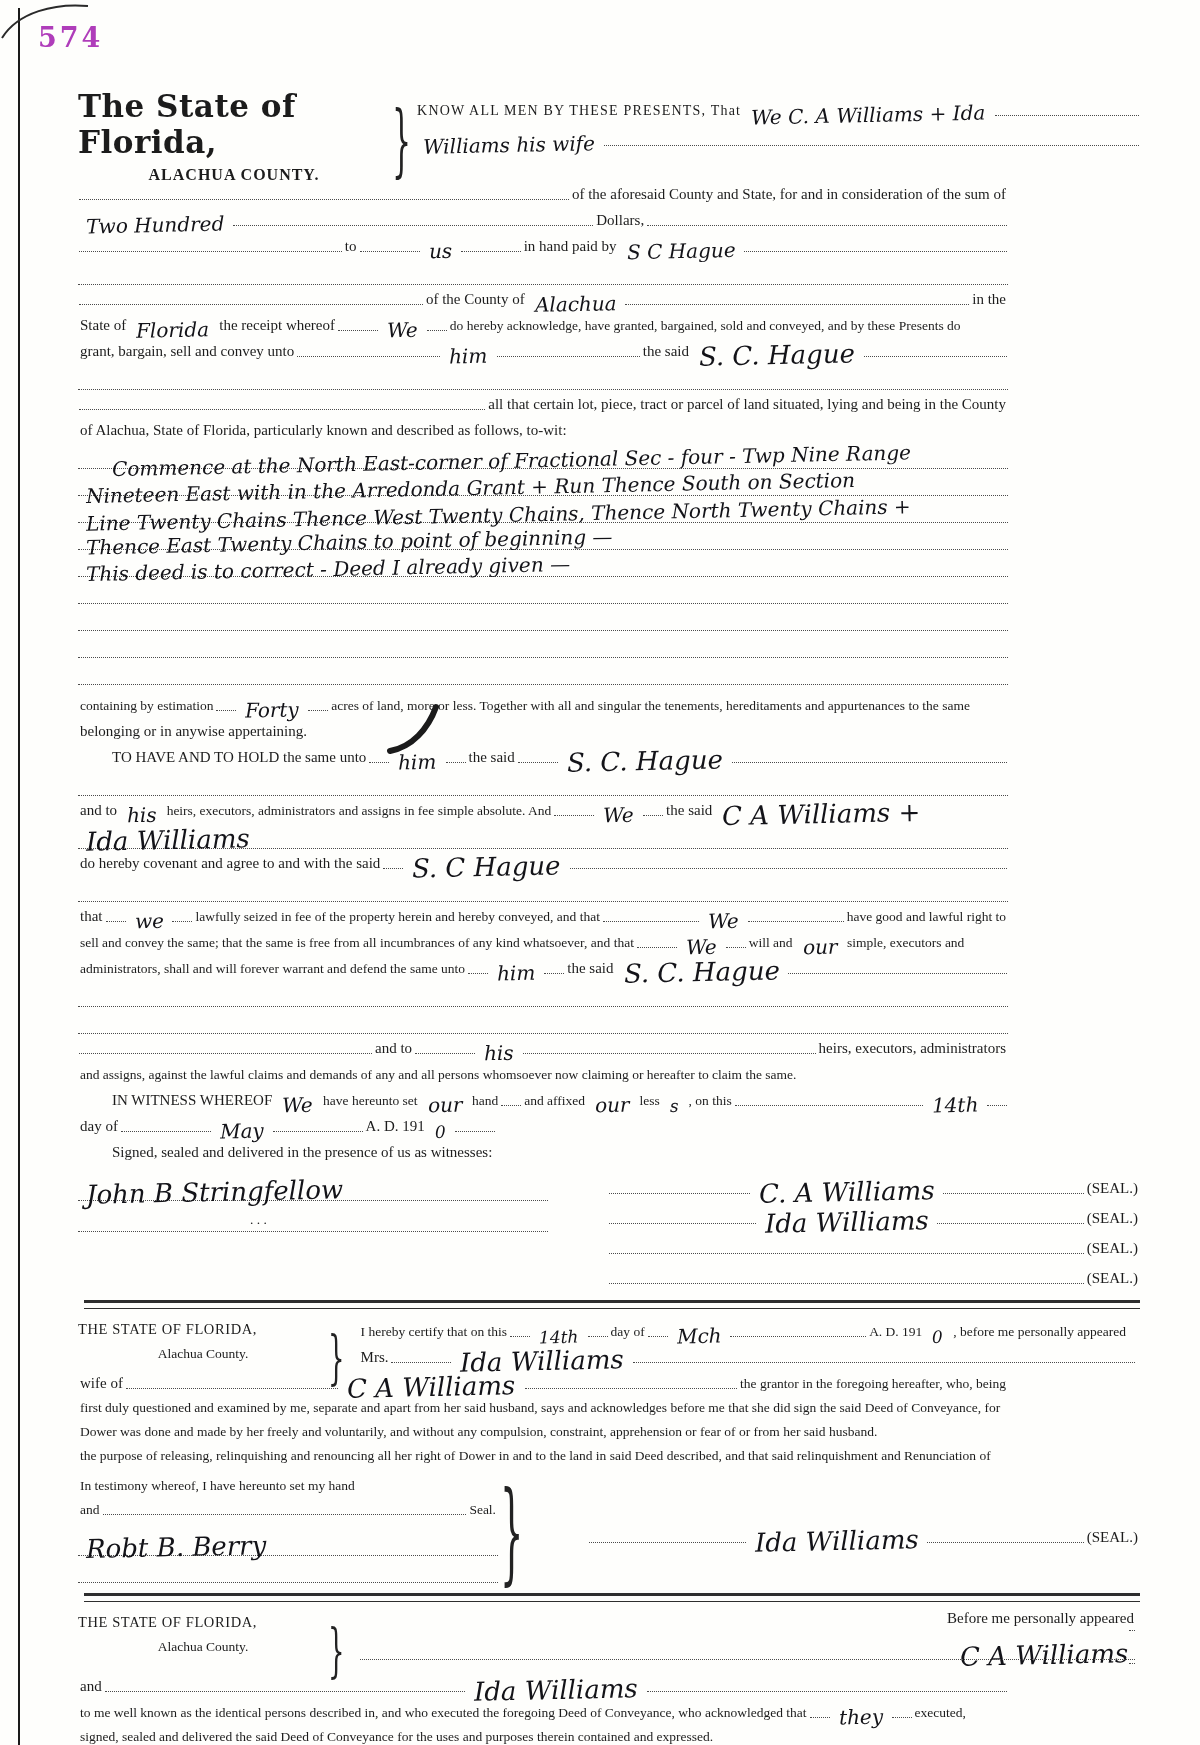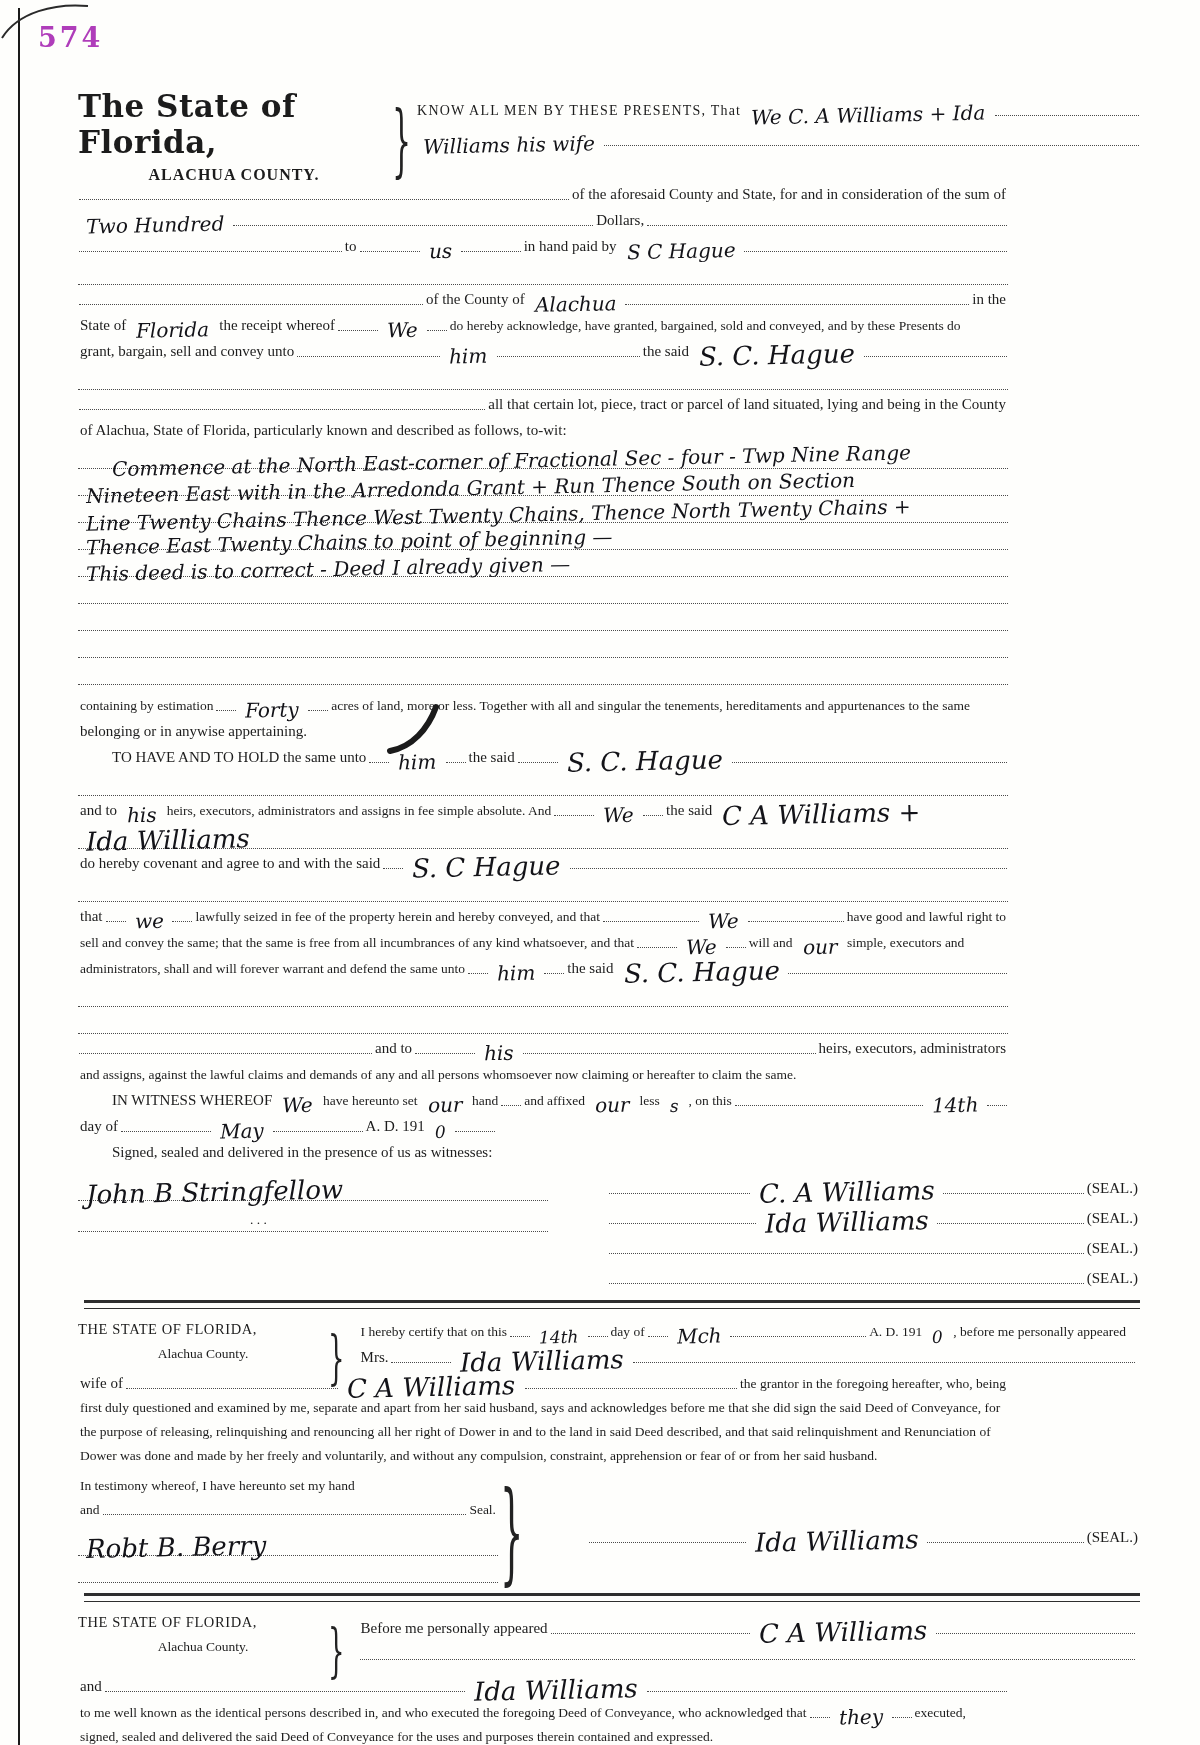--- a/index.html
+++ b/index.html
@@ -342,24 +342,24 @@
       <span class="p">wife of</span>
       <span class="d"></span>
       <span class="hw sig">C A Williams</span>
       <span class="d"></span>
       <span class="p small">the grantor in the foregoing hereafter, who, being</span>
     </div>
     <div class="fl body tight">
       <span class="p small">first duly questioned and examined by me, separate and apart from her said husband, says and acknowledges before me that she did sign the said Deed of Conveyance, for</span>
     </div>
     <div class="fl body tight">
+      <span class="p small">Dower was done and made by her freely and voluntarily, and without any compulsion, constraint, apprehension or fear of or from her said husband.</span>
+    </div>
+    <div class="fl body tight">
       <span class="p small">the purpose of releasing, relinquishing and renouncing all her right of Dower in and to the land in said Deed described, and that said relinquishment and Renunciation of</span>
-    </div>
-    <div class="fl body tight">
-      <span class="p small">Dower was done and made by her freely and voluntarily, and without any compulsion, constraint, apprehension or fear of or from her said husband.</span>
     </div>
     <div class="twocol" style="margin-top:6px;">
       <div class="col-l" style="width:420px;">
         <span class="big-brace" style="right:-28px;top:-6px;font-size:46px;transform:scale(.8,2.4);transform-origin:top center;">}</span>
         <div class="fl tight">
             <span class="p small">In testimony whereof, I have hereunto set my hand</span>
           </div>
         <div class="fl tight">
           <span class="p small">and</span>
           <span class="d"></span>
@@ -381,21 +381,21 @@
     </div>
 
     <div class="rule"></div>
     <div class="notary-hd">
       <div class="nh-left">
         <div class="nh-state">THE STATE OF FLORIDA,</div>
         <div class="nh-county">Alachua County.</div>
       </div>
       <div class="nh-brace brace">}</div>
       <div class="nh-right">
-        <div class="fl" style="margin-right:4px;height:30px;">
+        <div class="fl" style="margin-right:4px;height:30px;flex-direction:column;">
           <span class="p">Before me personally appeared</span>
           <span class="d"></span>
           <span class="hw sig">C A Williams</span>
           <span class="d"></span>
         </div>
         <div class="fl" style="margin-right:4px;height:26px;">
           <span class="d"></span>
         </div>
       </div>
     </div>

